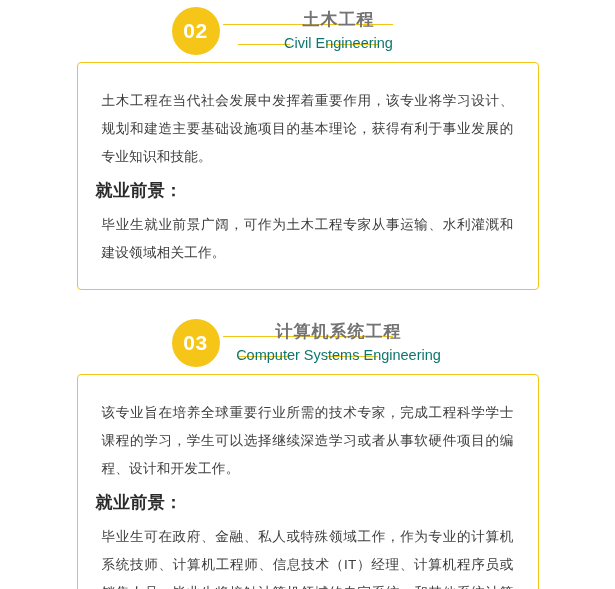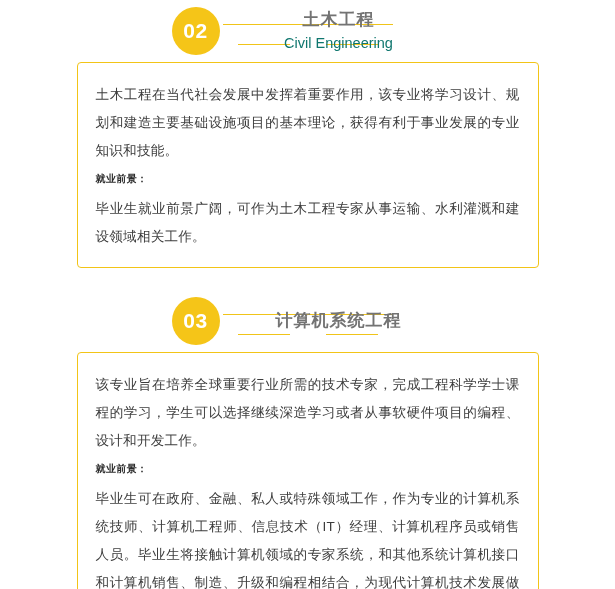--- a/index.html
+++ b/index.html
@@ -110,25 +110,25 @@
     box-sizing: border-box;
     background: #ffffff;
   }
 
   .para {
     font-size: 13.6px;
     line-height: 28px;
     color: #3d3d3d;
     text-align: justify;
     letter-spacing: 0.2px;
-    margin: 0;
+    margin: 6px;
   }
 
   .sub-head {
-    font-size: 10px;
+    font-size: 17px;
     font-weight: bold;
     color: #2b2b2b;
     line-height: 28px;
     margin: 0 0 2px 0;
     letter-spacing: 0.4px;
   }
   .spacer-2 { height: 22px; }
 </style>
 </head>
 <body>
@@ -161,20 +161,21 @@
   <div class="section">
     <div class="sec-header">
       <div class="rule rule-left"></div>
       <div class="rule rule-right"></div>
       <div class="rule2 rule2-left"></div>
       <div class="rule2 rule2-right"></div>
 
       <div class="badge">03</div>
       <div class="titles">
         <div class="title-cn">计算机系统工程</div>
+        <div class="title-en">Computer Systems Engineering</div>
       </div>
     </div>
 
     <div class="card">
       <p class="para">该专业旨在培养全球重要行业所需的技术专家，完成工程科学学士课程的学习，学生可以选择继续深造学习或者从事软硬件项目的编程、设计和开发工作。</p>
       <div class="sub-head">就业前景：</div>
       <p class="para">毕业生可在政府、金融、私人或特殊领域工作，作为专业的计算机系统技师、计算机工程师、信息技术（IT）经理、计算机程序员或销售人员。毕业生将接触计算机领域的专家系统，和其他系统计算机接口和计算机销售、制造、升级和编程相结合，为现代计算机技术发展做出贡献。</p>
     </div>
   </div>
 

